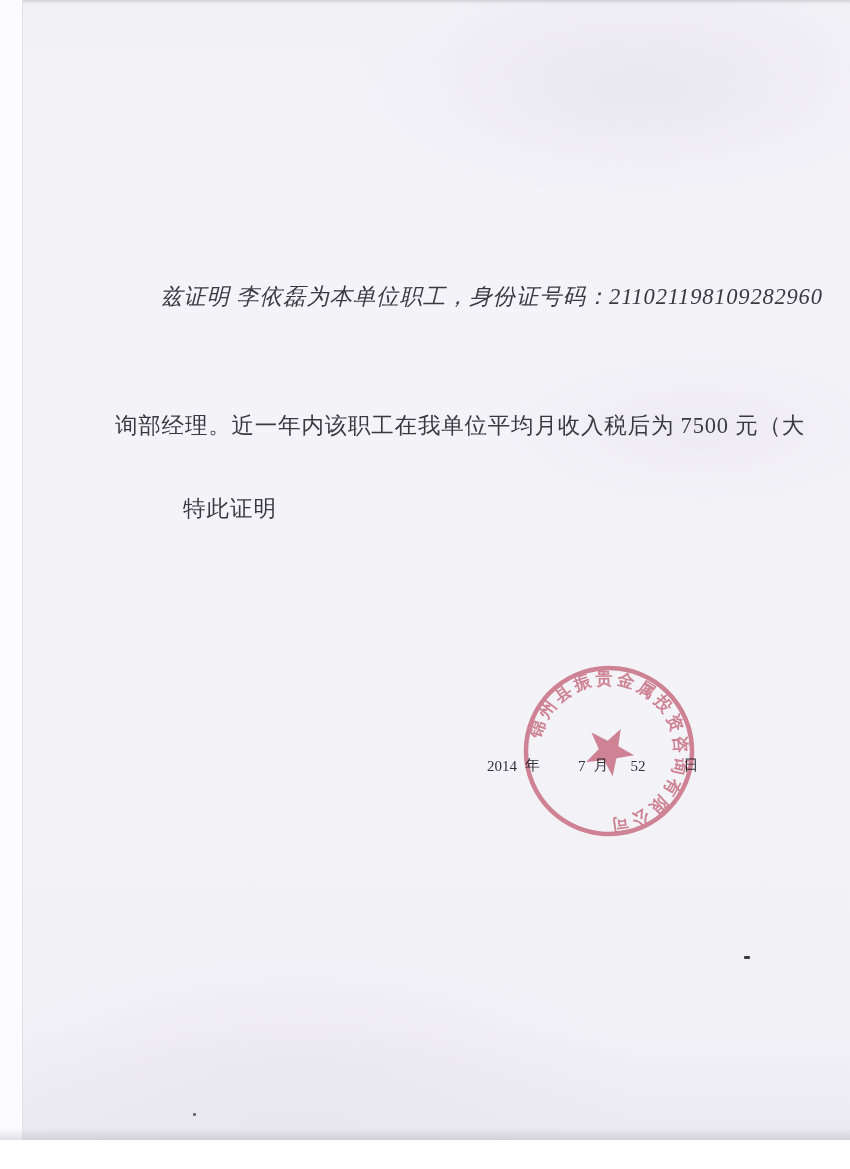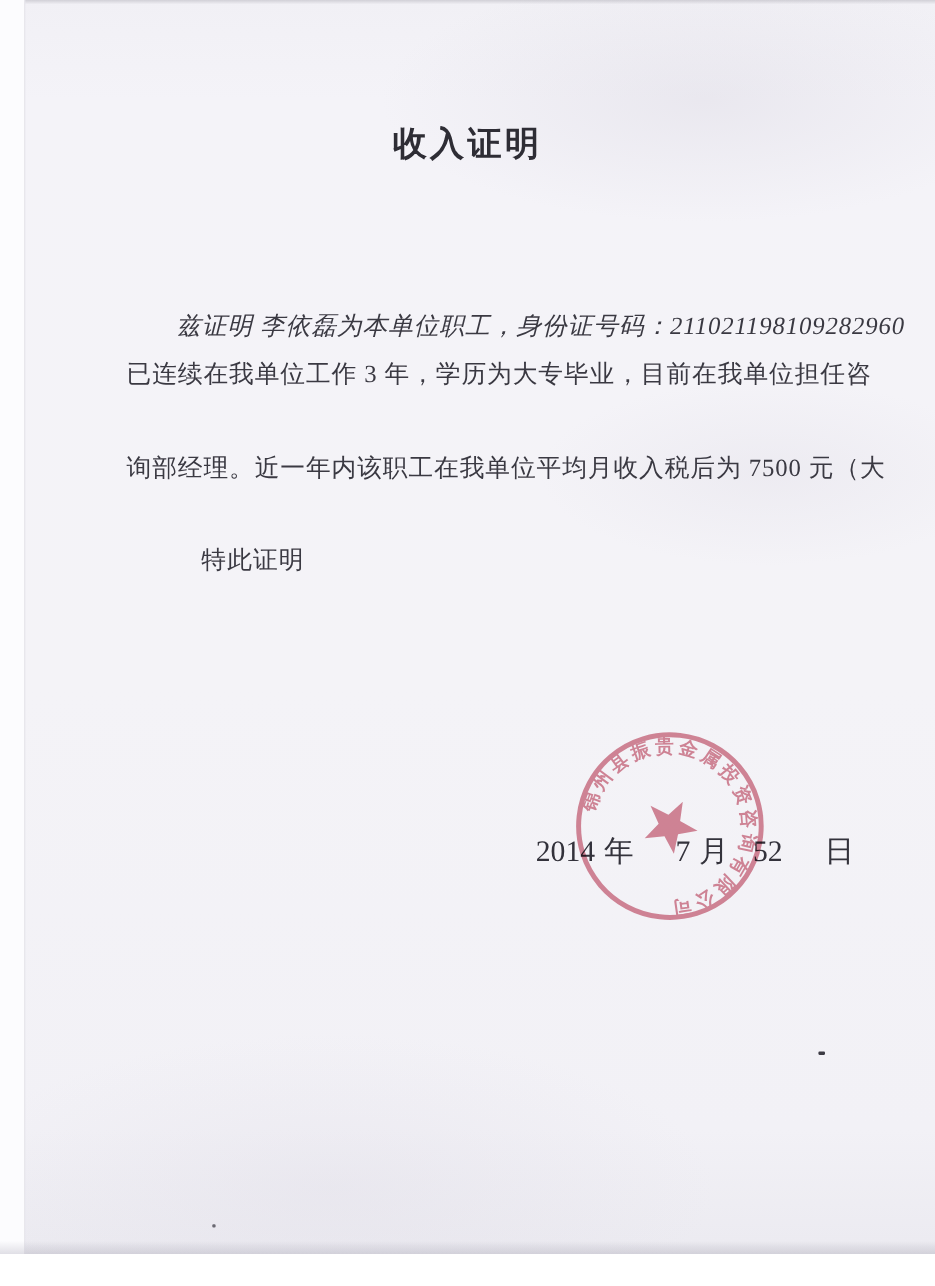--- a/index.html
+++ b/index.html
@@ -81,24 +81,24 @@
     font-size: 22.5px;
     letter-spacing: 1px;
     color: #3a3942;
     margin-left: 21px;
   }
 
   .date-line {
     position: absolute;
     left: 487px;
     top: 756px;
-    font-size: 27px;
+    font-size: 15px;
     color: #33323b;
     display: flex;
-    align-items: center;
+    align-items: flex-end;
     white-space: pre;
   }
   .date-line .gap-lg { display: inline-block; width: 38px; }
   .date-line .gap-md { display: inline-block; width: 22px; }
   .date-line .gap-sm { display: inline-block; width: 8px; }
 
   .seal {
     position: absolute;
     left: 519px;
     top: 661px;
@@ -132,24 +132,22 @@
 </style>
 </head>
 <body>
 
 <div class="scan-page">
 
   <div class="paper"></div>
   <div class="left-strip"></div>
   <div class="page-bottom-edge"></div>
 
-  <div class="doc-title">收入证明</div>
 
   <div class="body-line line-1">兹证明 李依磊为本单位职工，身份证号码：211021198109282960</div>
-  <div class="body-line line-2">已连续在我单位工作 3 年，学历为大专毕业，目前在我单位担任咨</div>
   <div class="body-line line-3">询部经理。近一年内该职工在我单位平均月收入税后为 7500 元（大</div>
 
   <div class="closing">特此证明</div>
 
   <div class="date-line">
     <span>2014</span><span class="gap-sm"></span><span>年</span><span class="gap-lg"></span><span>7</span><span class="gap-sm"></span><span>月</span><span class="gap-md"></span><span>52</span><span class="gap-lg"></span><span>日</span>
   </div>
 
   <svg class="seal" viewBox="0 0 180 180">
     <defs>

